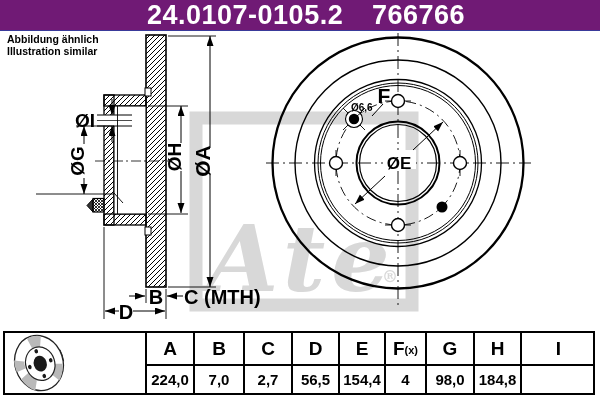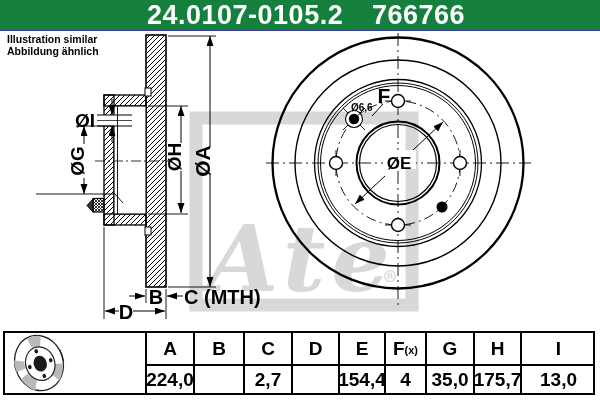--- a/index.html
+++ b/index.html
@@ -22,21 +22,21 @@
         display:flex;background:#fff;box-sizing:border-box;}
   .imgcell{width:142px;flex:0 0 142px;border-right:2px solid #000;box-sizing:border-box;
            display:flex;align-items:center;}
   .col{flex:0 0 auto;display:flex;flex-direction:column;border-right:2px solid #000;
        box-sizing:border-box;}
   .col:last-child{border-right:none;}
   .hcell{height:33px;border-bottom:2px solid #000;display:flex;align-items:center;
          justify-content:center;font-weight:bold;font-size:19px;box-sizing:border-box;}
   .hcell .sub{font-size:11px;font-weight:bold;margin-top:2px;}
   .vcell{flex:1;display:flex;align-items:center;justify-content:center;
-         font-weight:bold;font-size:19px;white-space:nowrap;}
+         font-weight:bold;font-size:15px;white-space:nowrap;}
   .svgtext{font-family:"Liberation Sans",sans-serif;font-weight:bold;fill:#000;}
   .wmtext{font-family:"DejaVu Serif",serif;font-style:italic;font-weight:bold;fill:#D8D8D8;}
 </style>
 </head>
 <body>
 
 <div id="stage">
 
   <svg id="draw" viewBox="0 0 600 400">
     <defs>
@@ -162,28 +162,28 @@
       <text class="svgtext" font-size="19" text-anchor="middle" x="85" y="127">ØI</text>
       <text class="svgtext" font-size="20" text-anchor="middle" x="156" y="304">B</text>
       <text class="svgtext" font-size="20" text-anchor="start" x="184" y="304">C (MTH)</text>
       <text class="svgtext" font-size="20" text-anchor="middle" x="126" y="319">D</text>
       <text class="svgtext" font-size="17" text-anchor="middle" x="399" y="169">ØE</text>
       <text class="svgtext" font-size="21" text-anchor="middle" x="384" y="103">F</text>
       <text class="svgtext" font-size="10" text-anchor="start" x="351" y="111">Ø6,6</text>
     </g>
   </svg>
 
-  <div id="topbar" style="background: #15803d;">
+  <div id="topbar" style="background: #701a75;">
     <span class="pn" id="pn-main">24.0107-0105.2</span>
     <span class="pn" id="pn-alt">766766</span>
   </div>
 
   <div id="note">
+    <div>Abbildung ähnlich</div>
     <div>Illustration similar</div>
-    <div>Abbildung ähnlich</div>
   </div>
 
   <div id="spec">
     <div class="imgcell">
       <svg width="110" height="60" viewBox="0 0 110 60">
         <g transform="translate(34,30) rotate(-18)">
           <ellipse cx="0" cy="0" rx="24" ry="28" fill="#fff" stroke="#222" stroke-width="1.3"></ellipse>
           <path d="M-4,-27 A24,28 0 0 1 10,-25 L6,-15 A15,17 0 0 0 -2,-16 Z" fill="#b9b9b9"></path>
           <path d="M22,8 A24,28 0 0 1 14,23 L8,14 A15,17 0 0 0 13,5 Z" fill="#b9b9b9"></path>
           <path d="M-22,10 A24,28 0 0 0 -12,25 L-7,15 A15,17 0 0 1 -13,6 Z" fill="#b9b9b9"></path>
@@ -204,64 +204,65 @@
           <span>A</span>
           <span class="sub"></span>
         </div>
       <div class="vcell">224,0</div>
     </div>
     <div class="col" style="width:50px">
       <div class="hcell">
           <span>B</span>
           <span class="sub"></span>
         </div>
+      <div class="vcell">7,0</div>
     </div>
     <div class="col" style="width:48px">
       <div class="hcell">
           <span>C</span>
           <span class="sub"></span>
         </div>
       <div class="vcell">2,7</div>
     </div>
     <div class="col" style="width:47px">
       <div class="hcell">
           <span>D</span>
           <span class="sub"></span>
         </div>
+      <div class="vcell">56,5</div>
     </div>
     <div class="col" style="width:46px">
       <div class="hcell">
           <span>E</span>
           <span class="sub"></span>
         </div>
       <div class="vcell">154,4</div>
     </div>
     <div class="col" style="width:41px">
       <div class="hcell">
           <span>F</span>
           <span class="sub">(x)</span>
         </div>
       <div class="vcell">4</div>
     </div>
     <div class="col" style="width:48px">
       <div class="hcell">
           <span>G</span>
           <span class="sub"></span>
         </div>
-      <div class="vcell">35,0</div>
+      <div class="vcell">98,0</div>
     </div>
     <div class="col" style="width:47px">
       <div class="hcell">
           <span>H</span>
           <span class="sub"></span>
         </div>
-      <div class="vcell">175,7</div>
+      <div class="vcell">184,8</div>
     </div>
     <div class="col" style="width:73px">
       <div class="hcell">
           <span>I</span>
           <span class="sub"></span>
         </div>
-      <div class="vcell">13,0</div>
     </div>
   </div>
 
 </div>
 
 </body></html>

